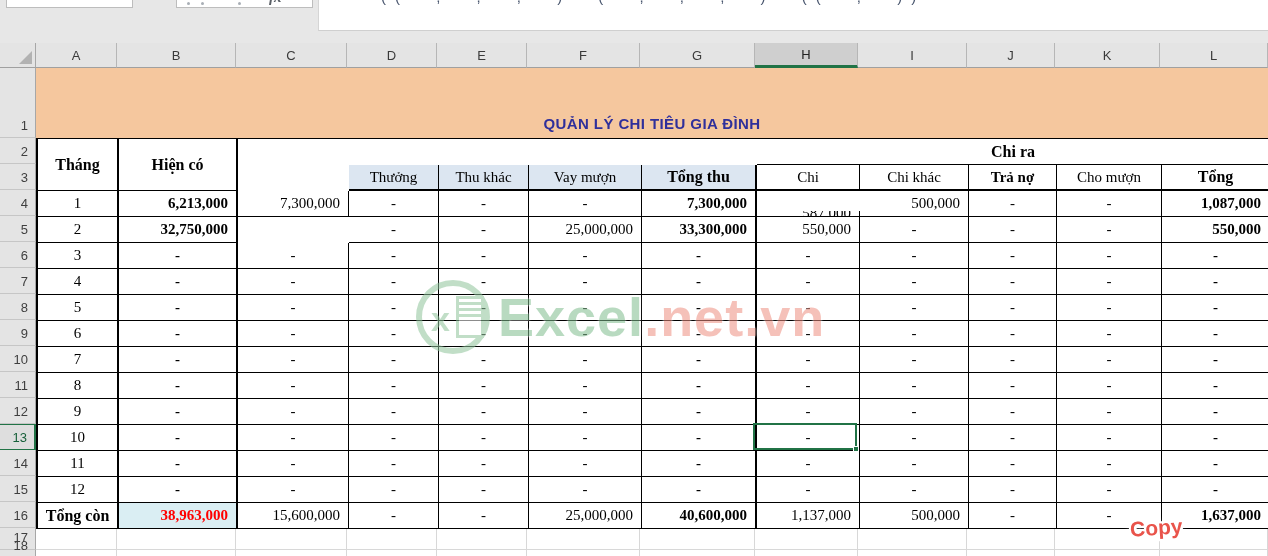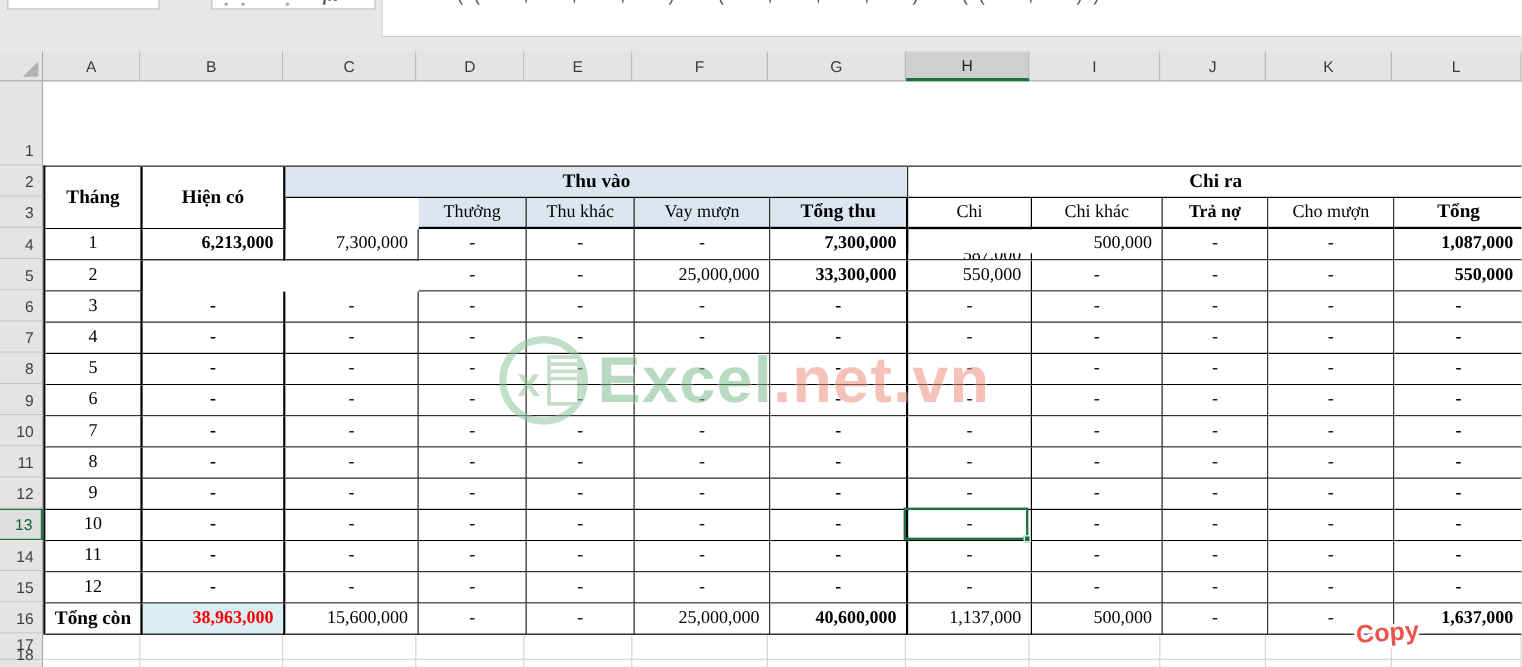--- a/index.html
+++ b/index.html
@@ -144,25 +144,27 @@
       <div class="row-g" style="height: 26px;">12</div>
       <div class="row-g sel" style="height: 26px;">13</div>
       <div class="row-g" style="height: 26px;">14</div>
       <div class="row-g" style="height: 26px;">15</div>
       <div class="row-g" style="height: 26px;">16</div>
       <div class="row-g" style="height: 22px;">17</div>
       <div class="row-g" style="height: 8px;">18</div>
     </div>
 
   <div class="sheet">
+    <div class="title-row">
+      <span>QUẢN LÝ CHI TIÊU GIA ĐÌNH</span>
+    </div>
 
     <div id="tableGrid" style="grid-template-columns: 81px 119px 111px 90px 90px 113px 115px 103px 109px 88px 105px 108px;">
         <div class="cell ctr bold hdr thickR" style="grid-area: 1 / 1 / span 2 / span 1;">Tháng</div>
         <div class="cell ctr bold hdr thickR" style="grid-area: 1 / 2 / span 2 / span 1;">Hiện có</div>
-        <div class="cell ctr bold hdr blue" style="grid-area: 1 / 3 / span 1 / span 5;">Thu vào</div>
         <div class="cell ctr bold hdr" style="grid-area: 1 / 8 / span 1 / span 5;">Chi ra</div>
         <div class="cell ctr blue thickB" style="grid-area: 2 / 4 / span 1 / span 1;">Thưởng</div>
         <div class="cell ctr blue thickB" style="grid-area: 2 / 5 / span 1 / span 1;">Thu khác</div>
         <div class="cell ctr blue thickB" style="grid-area: 2 / 6 / span 1 / span 1;">Vay mượn</div>
         <div class="cell ctr blue thickB bold hdr thickR" style="grid-area: 2 / 7 / span 1 / span 1;">Tổng thu</div>
         <div class="cell ctr thickB" style="grid-area: 2 / 8 / span 1 / span 1;">Chi</div>
         <div class="cell ctr thickB" style="grid-area: 2 / 9 / span 1 / span 1;">Chi khác</div>
         <div class="cell ctr thickB" style="grid-area: 2 / 10 / span 1 / span 1; font-weight: bold;">Trả nợ</div>
         <div class="cell ctr thickB" style="grid-area: 2 / 11 / span 1 / span 1;">Cho mượn</div>
         <div class="cell ctr thickB bold hdr" style="grid-area: 2 / 12 / span 1 / span 1;">Tổng</div>
@@ -172,20 +174,21 @@
         <div class="cell ctr" style="grid-area: 3 / 4 / span 1 / span 1;">-</div>
         <div class="cell ctr" style="grid-area: 3 / 5 / span 1 / span 1;">-</div>
         <div class="cell ctr" style="grid-area: 3 / 6 / span 1 / span 1;">-</div>
         <div class="cell num bold thickR" style="grid-area: 3 / 7 / span 1 / span 1;">7,300,000</div>
         <div class="cell num" style="grid-area: 3 / 8 / span 1 / span 1; margin-top: 20px;">587,000</div>
         <div class="cell num" style="grid-area: 3 / 9 / span 1 / span 1;">500,000</div>
         <div class="cell ctr" style="grid-area: 3 / 10 / span 1 / span 1;">-</div>
         <div class="cell ctr" style="grid-area: 3 / 11 / span 1 / span 1;">-</div>
         <div class="cell num bold" style="grid-area: 3 / 12 / span 1 / span 1;">1,087,000</div>
         <div class="cell ctr thickR" style="grid-area: 4 / 1 / span 1 / span 1;">2</div>
+        <div class="cell num bold thickR" style="grid-area: 4 / 2 / span 1 / span 1;">32,750,000</div>
         <div class="cell ctr" style="grid-area: 4 / 4 / span 1 / span 1;">-</div>
         <div class="cell ctr" style="grid-area: 4 / 5 / span 1 / span 1;">-</div>
         <div class="cell num" style="grid-area: 4 / 6 / span 1 / span 1;">25,000,000</div>
         <div class="cell num bold thickR" style="grid-area: 4 / 7 / span 1 / span 1;">33,300,000</div>
         <div class="cell num" style="grid-area: 4 / 8 / span 1 / span 1;">550,000</div>
         <div class="cell ctr" style="grid-area: 4 / 9 / span 1 / span 1;">-</div>
         <div class="cell ctr" style="grid-area: 4 / 10 / span 1 / span 1;">-</div>
         <div class="cell ctr" style="grid-area: 4 / 11 / span 1 / span 1;">-</div>
         <div class="cell num bold" style="grid-area: 4 / 12 / span 1 / span 1;">550,000</div>
         <div class="cell ctr thickR" style="grid-area: 5 / 1 / span 1 / span 1;">3</div>

